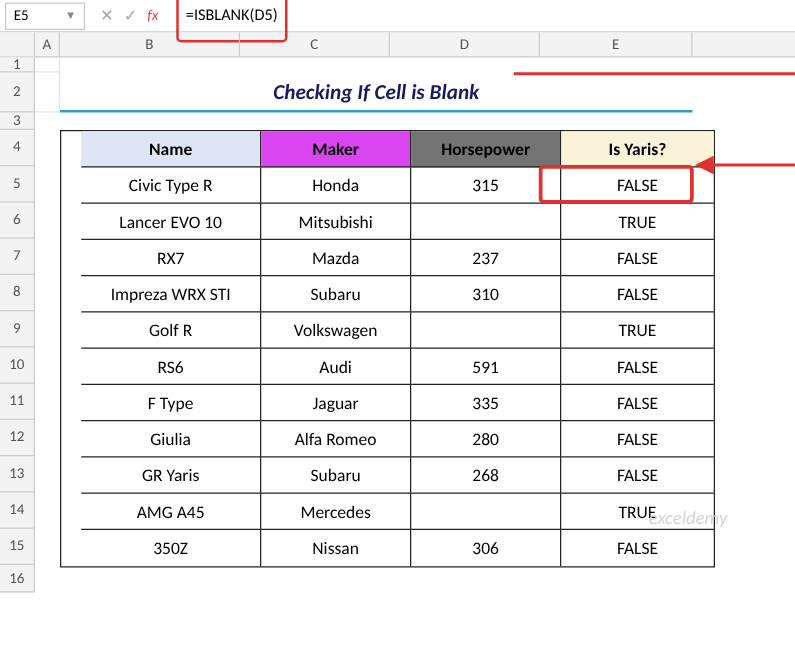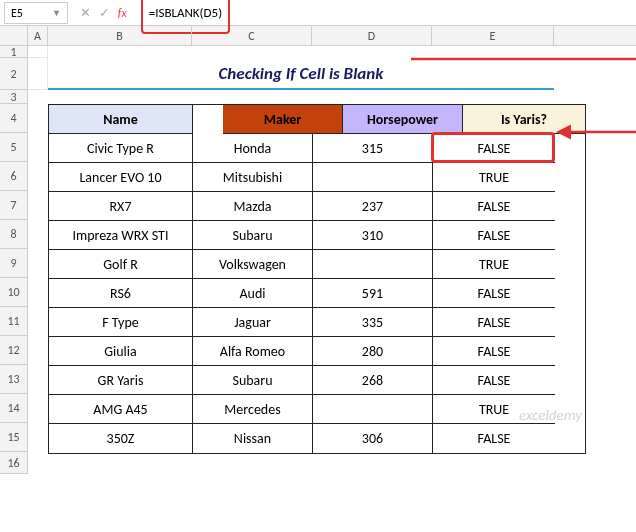--- a/index.html
+++ b/index.html
@@ -37,28 +37,28 @@
     .sheet-row.r2 { height: 32px; }
     .cell { border-right: 1px solid #e6e6e6; border-bottom: 1px solid #e6e6e6; }
     
     .title-cell { width: 506px; text-align: center; font-size: 17px; font-weight: bold; color: #1a1a5e; line-height: 32px; border-bottom: 2px solid #2e9dcc; }
     
     .data-table { position: absolute; left: 20px; top: 58px; border: 1px solid #222; }
     .dt-row { display: flex; height: 29px; }
     .dt-cell { border-right: 1px solid #222; border-bottom: 1px solid #222; display: flex; align-items: center; justify-content: center; font-size: 14px; }
     .dt-cell:last-child { border-right: none; }
     .dt-row:last-child .dt-cell { border-bottom: none; }
-    .dt-cB { width: 144px; }
+    .dt-cB { width: 144px; margin-left: 16px; }
     .dt-cC { width: 120px; }
     .dt-cD { width: 120px; }
     .dt-cE { width: 122px; }
     .dt-header .dt-cell { font-weight: bold; }
     .dt-header .dt-cB { background: #dde5f6; }
-    .dt-header .dt-cC { background: #c2410c; margin-left: 30px; }
-    .dt-header .dt-cD { background: #c4b5fd; }
+    .dt-header .dt-cC { background: #d946ef; }
+    .dt-header .dt-cD { background: #737373; }
     .dt-header .dt-cE { background: #faf2d9; }
     
     .active-cell-outline { position: absolute; border: 3px solid #e03030; border-radius: 4px; pointer-events: none; }
     .outline-e5 { left: 403px; top: 86px; width: 124px; height: 31px; }
     
     .callout-arrow { position: absolute; left: 378px; top: 8px; width: 250px; height: 100px; pointer-events: none; }
     .callout-arrow svg { width: 100%; height: 100%; }
     
     .watermark { position: absolute; right: 54px; bottom: 50px; color: #d4d4d4; font-size: 15px; font-style: italic; }
   </style>

